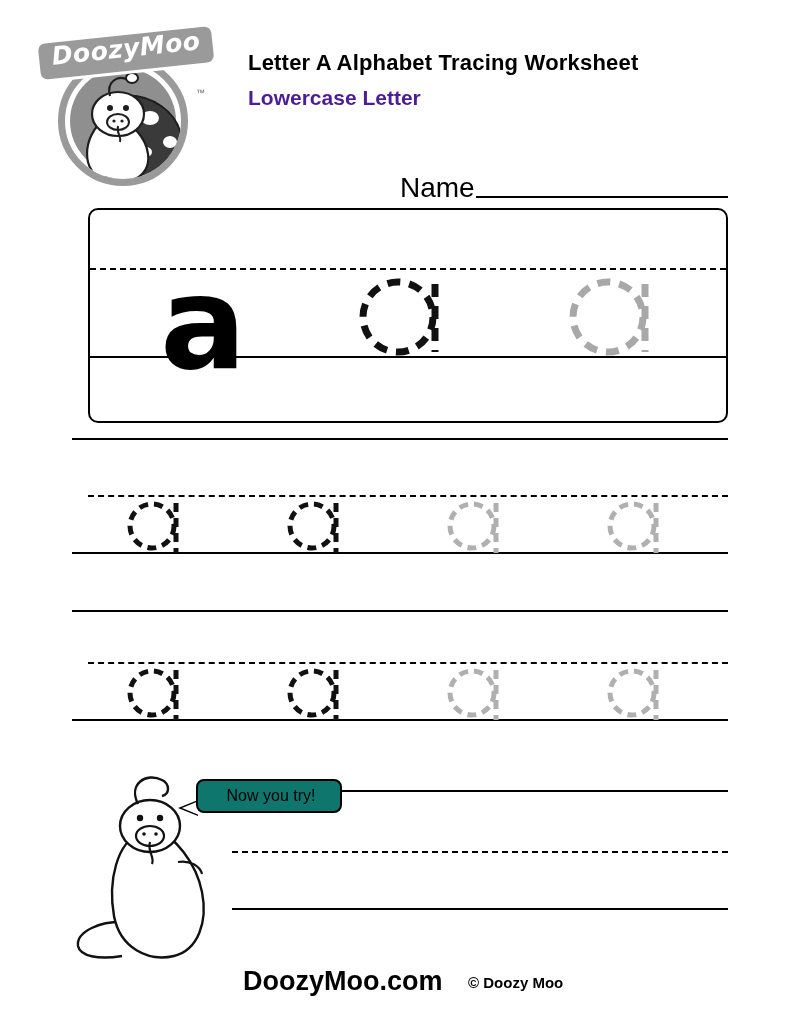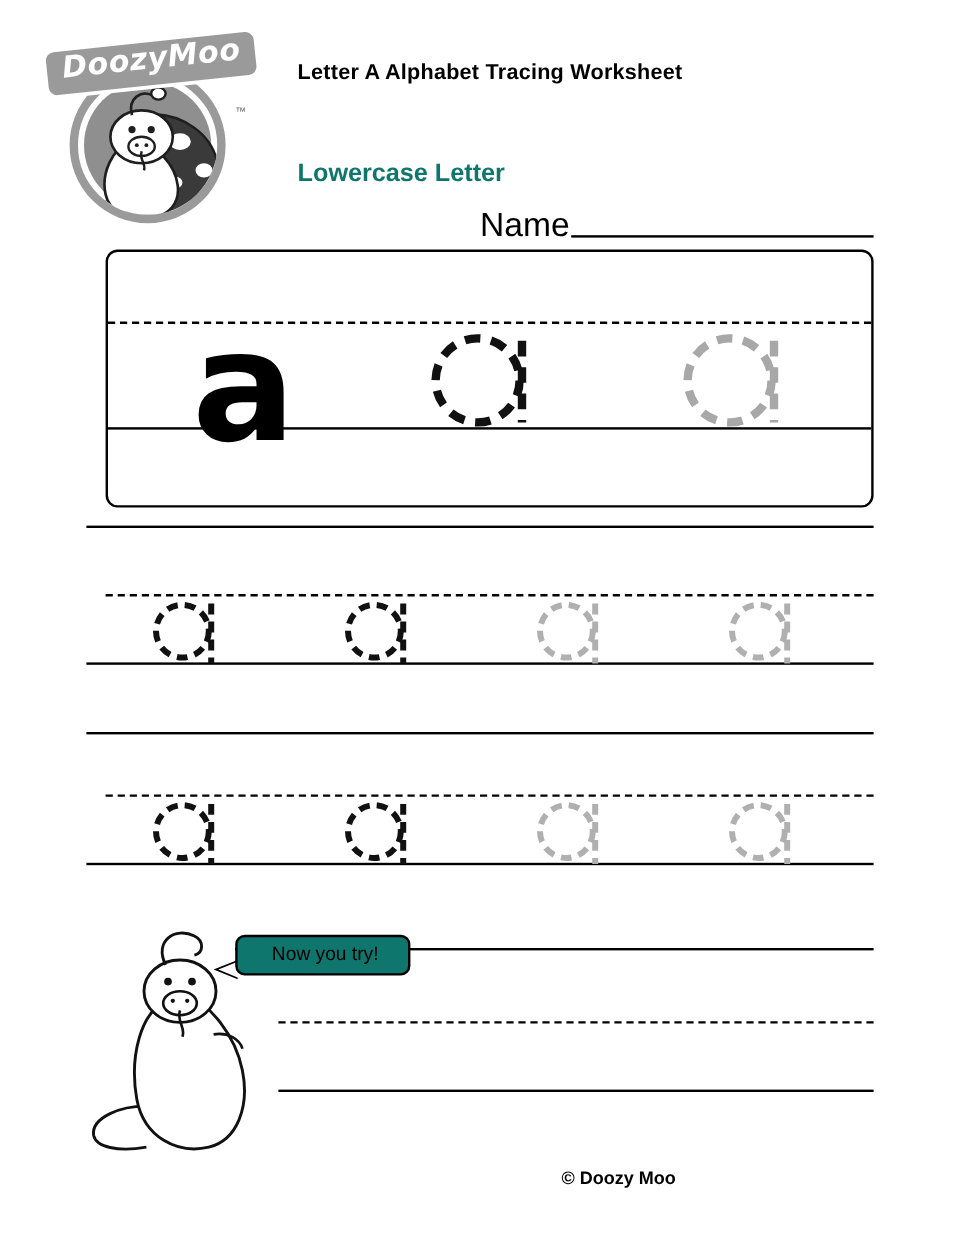--- a/index.html
+++ b/index.html
@@ -90,35 +90,34 @@
     top: 28px;
     width: 130px;
     height: 130px;
   }
 
   
   .title-main {
     position: absolute;
     left: 248px;
     top: 50px;
-    font-size: 18px;
+    font-size: 22px;
     font-weight: bold;
     font-family: "Liberation Sans", sans-serif;
     color: #000000;
     letter-spacing: 0.2px;
   }
   .title-sub {
     position: absolute;
     left: 248px;
     top: 86px;
     font-size: 21px;
     font-weight: bold;
     font-family: "Liberation Sans", sans-serif;
-    color: #0f766e;
-    margin-top: 47px;
+    color: #4c1d95;
   }
 
   
   .name-label {
     position: absolute;
     left: 400px;
     top: 172px;
     font-size: 28px;
     font-family: "Liberation Sans", sans-serif;
   }
@@ -396,15 +395,16 @@
 
     <path d="M108 92 C120 90 130 96 132 104" fill="none" stroke="#111111" stroke-width="2.2"></path>
   </svg>
 
   <div class="bubble-tail"></div>
   <div class="bubble-tail-in"></div>
   <div class="bubble">
     <div class="bubble-text">Now you try!</div>
   </div>
 
+  <div class="footer-name">DoozyMoo.com</div>
   <div class="footer-copy">© Doozy Moo</div>
 
 </div>
 
 </body></html>

